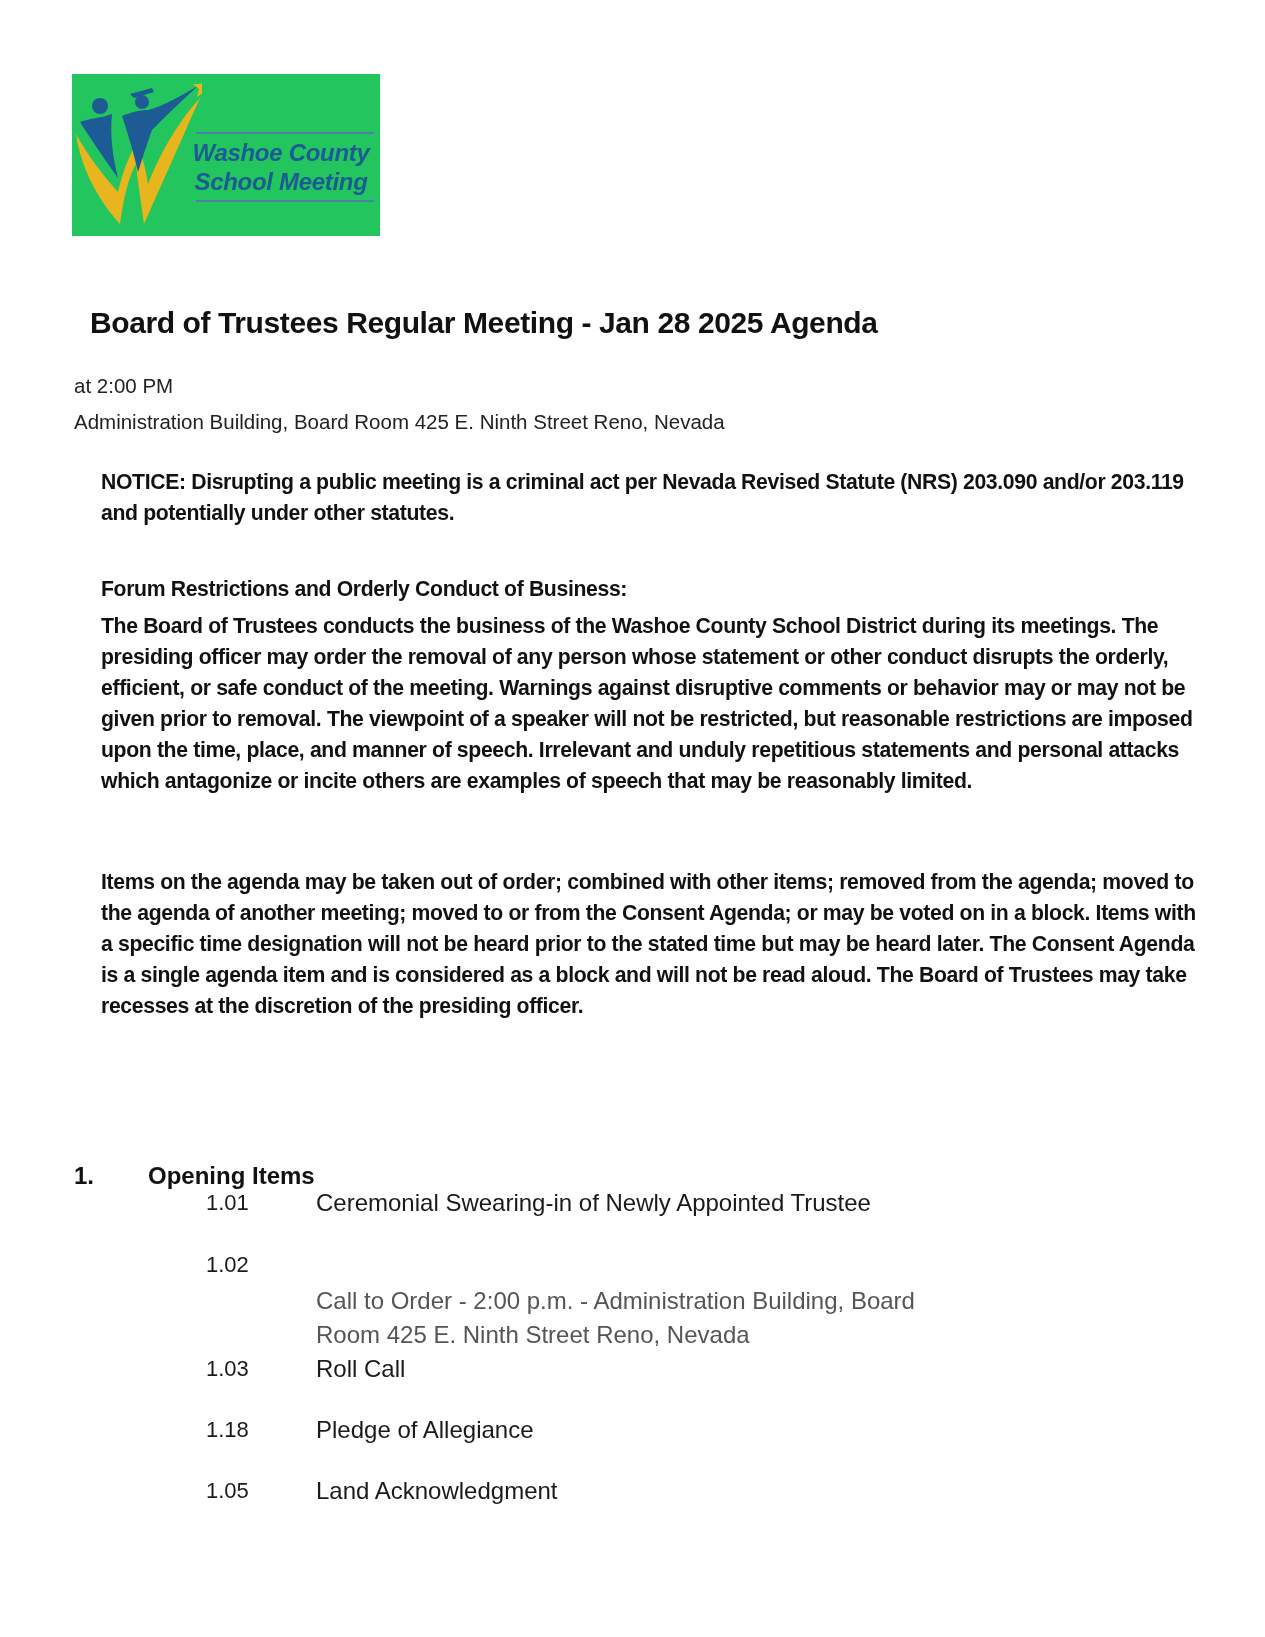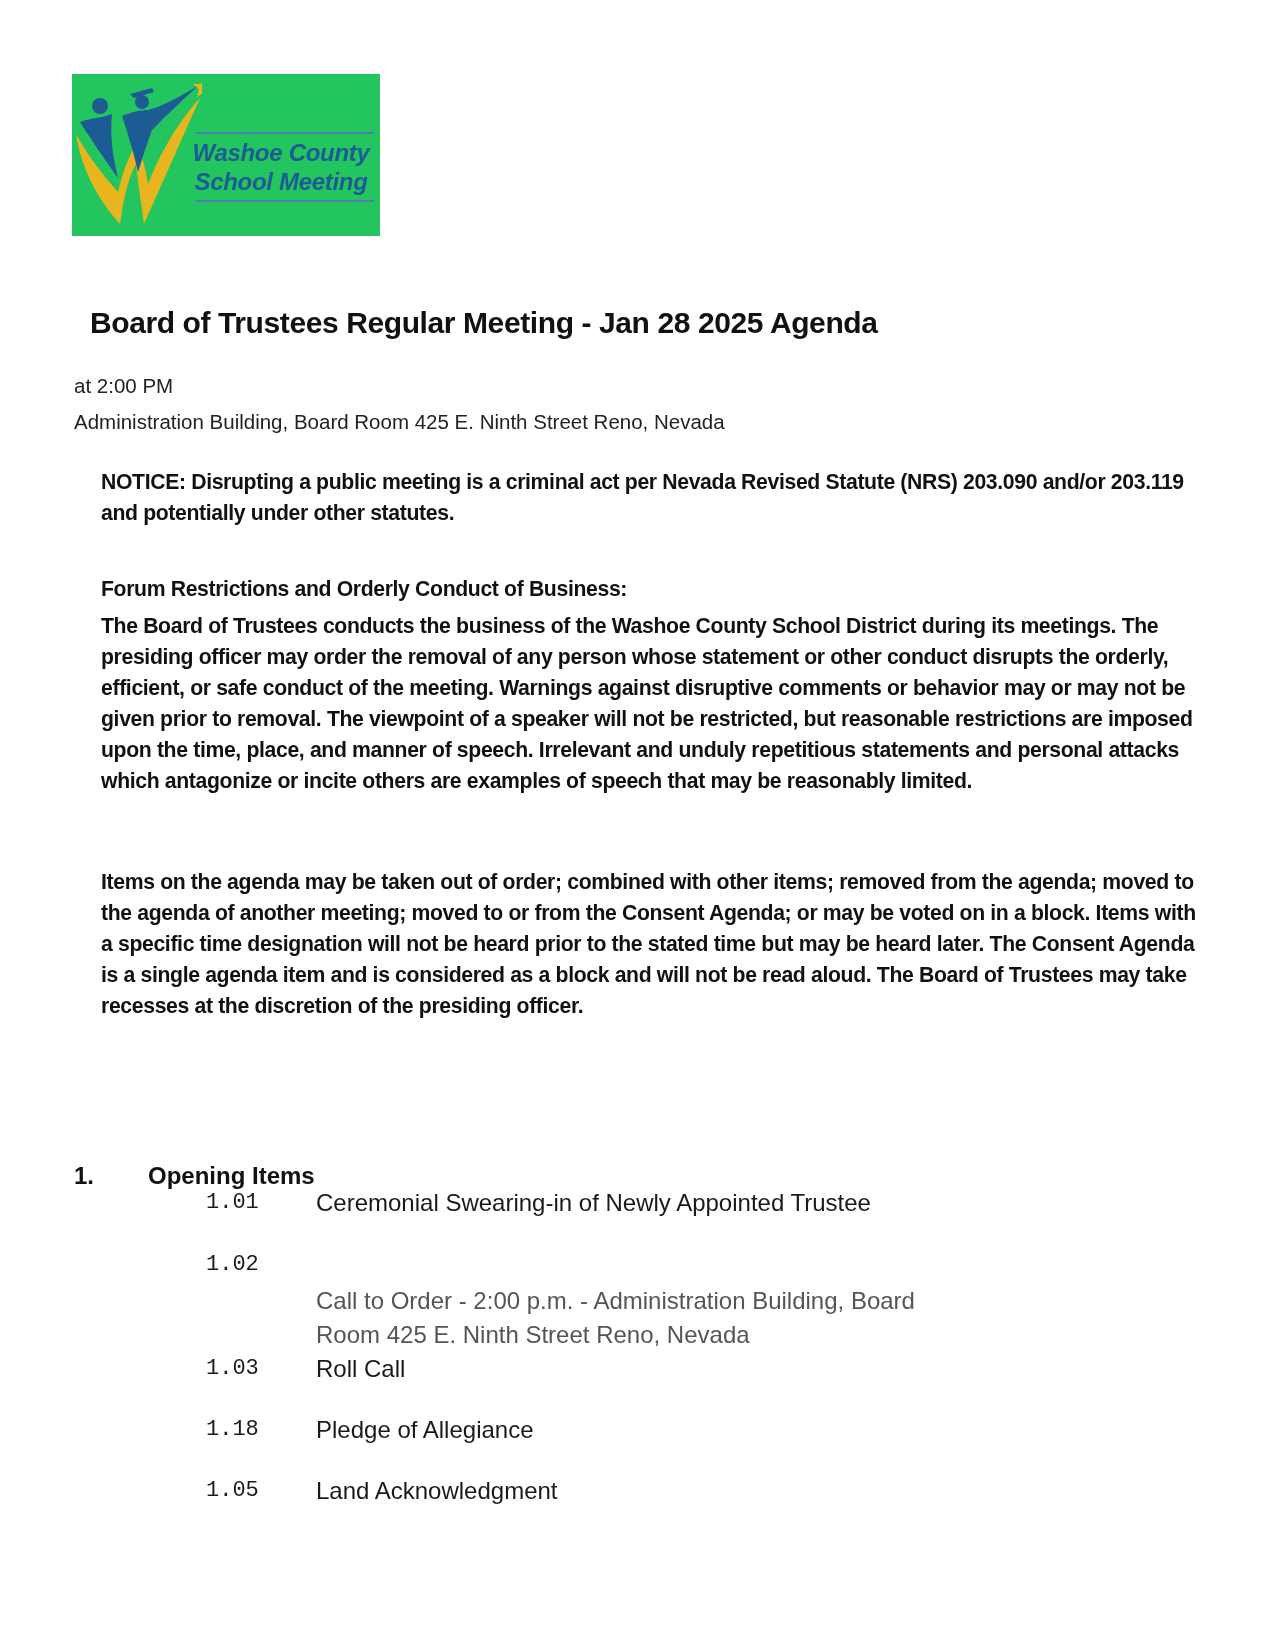--- a/index.html
+++ b/index.html
@@ -17,21 +17,21 @@
     letter-spacing: -0.4px; margin: 16px; }
   .subline { position: absolute; left: 74px; font-size: 20.5px; color: #222; margin-top: 34px; }
 
   .bold-para { position: absolute; left: 85px; width: 1110px; font-size: 21.2px; font-weight: bold;
     line-height: 31px; color: #111; letter-spacing: -0.35px; margin: 16px; }
 
   .section-head { position: absolute; left: 74px; top: 1128px; font-size: 24px; font-weight: bold; color: #111; margin-top: 34px; }
   .section-head .num { display: inline-block; width: 74px; }
 
   .agenda-item { position: absolute; left: 206px; width: 760px; font-size: 24px; color: #1a1a1a; line-height: 34px; }
-  .agenda-item .inum { position: absolute; left: 0; top: 0; font-size: 22px; font-family: Liberation Mono, monospace; }
+  .agenda-item .inum { position: absolute; left: 0; top: 0; font-size: 22px; }
   .agenda-item .itxt { position: absolute; left: 110px; top: 0; width: 660px; }
   .agenda-item.gray .itxt { color: #555; }
 </style>
 </head>
 <body>
 
 <div class="logo">
   <svg width="130" height="162" viewBox="0 0 130 162">
 
     <path d="M4 60 C 10 100, 30 130, 48 150 C 52 120, 58 100, 64 90 C 66 110, 70 135, 72 150 C 90 110, 112 60, 128 24 C 104 50, 86 84, 76 110 C 74 96, 70 80, 64 70 C 56 84, 50 100, 46 118 C 30 100, 16 82, 4 60 Z" fill="#e8b51e"></path>

